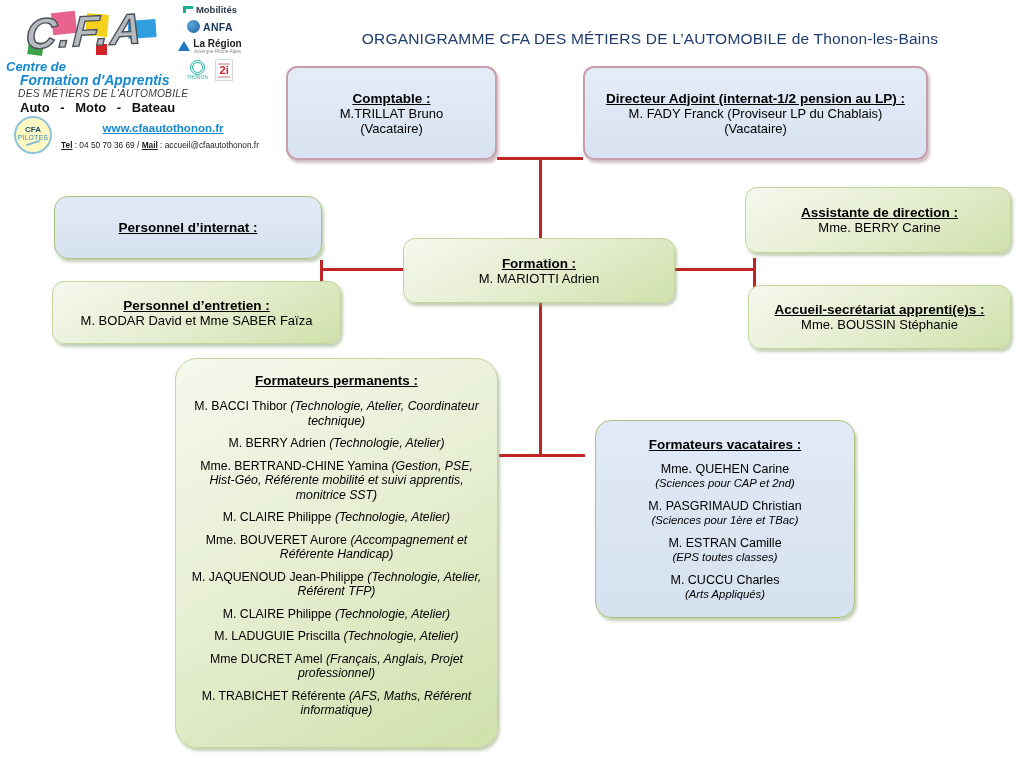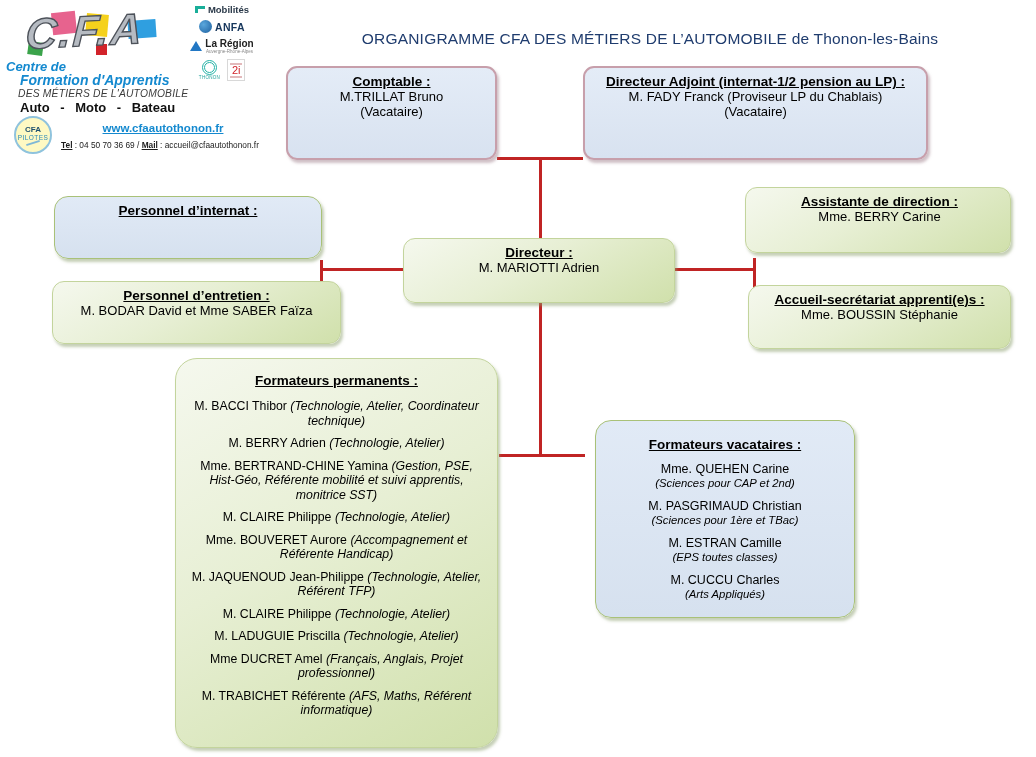--- a/index.html
+++ b/index.html
@@ -11,21 +11,21 @@
 
   
   .main-title {
     position:absolute; left:300px; top:30px; width:700px;
     text-align:center; font-size:15.5px; color:#1f3c6e; letter-spacing:.2px;
   }
 
   
   .obox {
     position:absolute; text-align:center; color:#000;
-    display:flex; flex-direction:column; justify-content:flex-start;
+    display:flex; flex-direction:column; justify-content:center;
     padding:6px 8px;
   }
   .obox .btitle { font-weight:bold; text-decoration:underline; font-size:13.5px; }
   .obox .bline  { font-size:13px; }
 
   .blue-pink {
     background:linear-gradient(180deg,#e4ecf7 0%,#d8e2f0 100%);
     border:2px solid #c79fab; border-radius:11px;
     box-shadow:2px 3px 3px rgba(168,138,150,.55);
   }
@@ -91,41 +91,41 @@
   }
   .tagline1 { position:absolute; left:0; top:55px; width:172px; 
               color:#1489cf; font-weight:bold; font-style:italic; font-size:13px; }
   .tagline2 { position:absolute; left:14px; top:68px; width:180px;
               color:#1489cf; font-weight:bold; font-style:italic; font-size:14px; }
   .tagline3 { position:absolute; left:12px; top:84px; width:190px;
               color:#3c3c3c; font-style:italic; font-size:10.3px; letter-spacing:.2px; }
   .tagline4 { position:absolute; left:14px; top:96px; width:180px;
               color:#101010; font-weight:bold; font-size:13px; word-spacing:7px; }
 
-  .partner-col { position:absolute; right:4px; top:0; width:84px;
+  .partner-col { position:absolute; right:16px; top:0; width:84px;
                  display:flex; flex-direction:column; align-items:center; gap:5px; }
   .p-item { display:flex; align-items:center; gap:3px; }
   .mob-glyph { width:10px; height:7px; border-top:3px solid #19ae99; border-left:3px solid #19ae99; }
   .mob-text { font-size:9.5px; font-weight:bold; color:#2b3a4a; }
   .anfa-dot { width:13px; height:13px; border-radius:50%;
               background:radial-gradient(circle at 35% 35%, #5aa7dd, #1d5f9e); }
   .anfa-text { font-size:10.5px; font-weight:bold; color:#16365c; letter-spacing:.4px; }
   .region-tri { width:0; height:0; border-left:6px solid transparent; border-right:6px solid transparent;
                 border-bottom:10px solid #2277c4; }
   .region-texts { display:flex; flex-direction:column; align-items:center; }
   .region-main { font-size:10px; font-weight:bold; color:#222; }
   .region-sub  { font-size:4.5px; color:#888; }
   .small-logos { display:flex; gap:7px; align-items:center; }
   .thonon-wrap { display:flex; flex-direction:column; align-items:center; }
   .thonon-ring { width:15px; height:15px; border-radius:50%; border:3px double #22b2a6; }
   .thonon-text { font-size:4.5px; color:#22a29a; letter-spacing:.3px; }
   .deuxi-box { width:18px; height:22px; background:#fff; border:1px solid #d8d8d8;
                display:flex; flex-direction:column; align-items:center; justify-content:center; }
   .deuxi-bar { width:12px; height:2px; background:#e3b9bb; }
-  .deuxi-text { font-size:11px; font-weight:normal; color:#d2232a; line-height:1; }
+  .deuxi-text { font-size:11px; font-weight:bold; color:#d2232a; line-height:1; }
 
   .badge { position:absolute; left:8px; top:112px; width:38px; height:38px; border-radius:50%;
            border:2px solid #8fc3dd; display:flex; flex-direction:column; align-items:center;
            justify-content:center; background:#fef9c3; }
   .badge-l1 { font-size:8px; font-weight:bold; color:#1d4f6e; line-height:1; }
   .badge-l2 { font-size:6.5px; color:#2a88b8; letter-spacing:.4px; line-height:1.2; }
   .badge-wing { width:14px; height:2px; background:#7fb8d6; transform:rotate(-18deg); margin-top:1px; }
 
   .website { position:absolute; left:62px; top:118px; width:190px; text-align:center;
              font-size:11.5px; font-weight:bold; color:#1489cf; text-decoration:underline; }
@@ -218,21 +218,21 @@
   <div class="obox blue-green" id="box-internat">
     <div class="btitle">Personnel d’internat :</div>
   </div>
 
   <div class="obox green" id="box-entretien">
     <div class="btitle">Personnel d’entretien :</div>
     <div class="bline">M. BODAR David et Mme SABER Faïza</div>
   </div>
 
   <div class="obox green" id="box-directeur">
-    <div class="btitle">Directeur :</div>
+    <div class="btitle">Formation :</div>
     <div class="bline">M. MARIOTTI Adrien</div>
   </div>
 
   <div class="obox green" id="box-assistante">
     <div class="btitle">Assistante de direction :</div>
     <div class="bline">Mme. BERRY Carine</div>
   </div>
 
   <div class="obox green" id="box-accueil">
     <div class="btitle">Accueil-secrétariat apprenti(e)s :</div>

